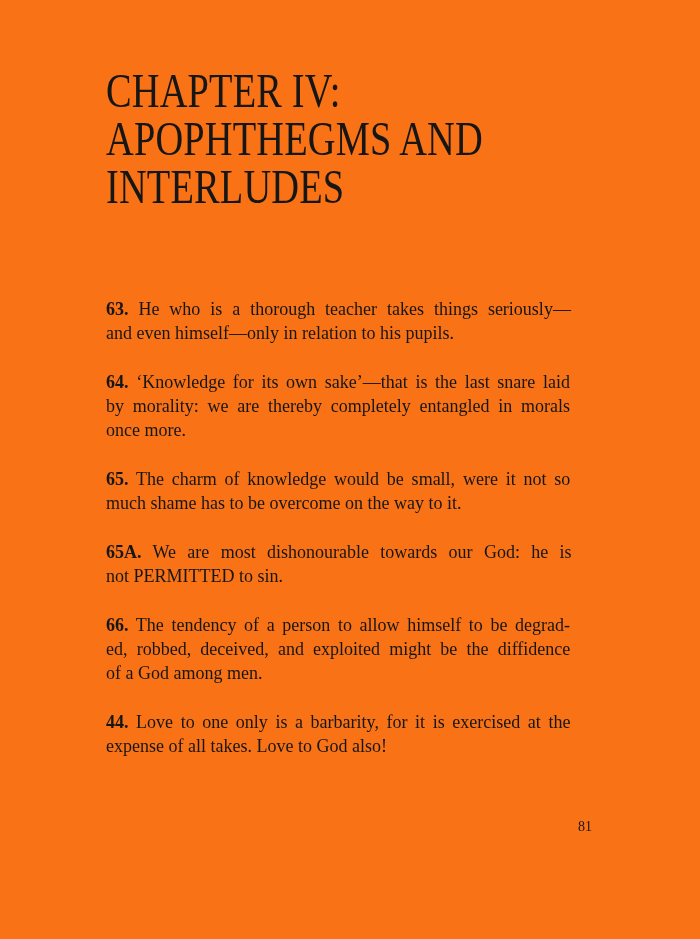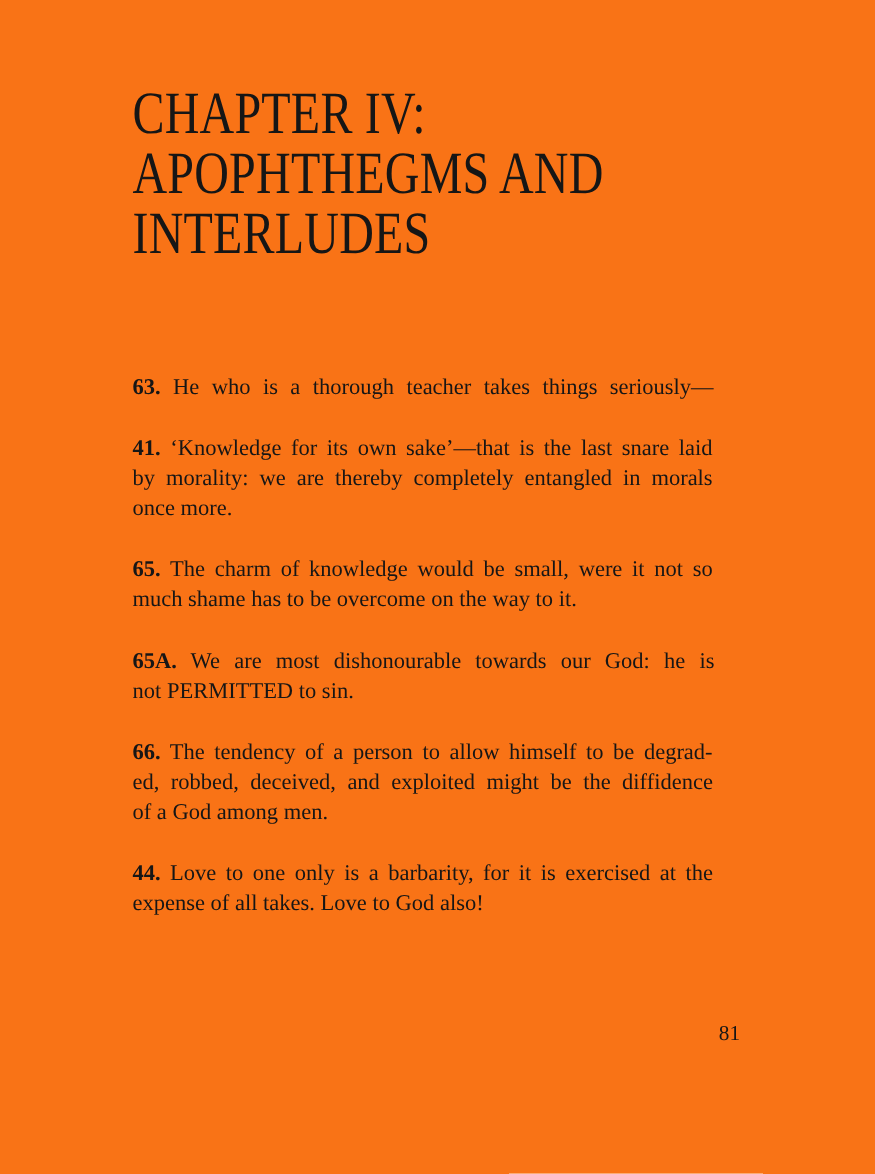--- a/index.html
+++ b/index.html
@@ -22,39 +22,40 @@
   .body-text{
     position:absolute;left:106px;top:297px;width:488px;
     font-size:18px;line-height:24.3px;
   }
   .para{margin:0 0 24.3px 0;}
   .para-line{height:24.3px;}
   .line-inner{white-space:nowrap;}
   .aph-num{font-weight:700;}
   .pagenum{
     position:absolute;top:817px;right:108px;
-    font-size:17px;line-height:20px;color:#161616;
+    font-size:14px;line-height:20px;color:#161616;
   }
 </style>
 </head>
 <body>
 
 <div class="sheet">
   <h1 class="title">
     <span class="title-line">CHAPTER IV:</span>
     <span class="title-line">APOPHTHEGMS AND</span>
     <span class="title-line">INTERLUDES</span>
   </h1>
 
   <div class="body-text" id="paragraphs">
       <div class="para">
         <div class="para-line"><span class="line-inner" style="word-spacing: 5.44px;"><b class="aph-num">63.</b> He who is a thorough teacher takes things seriously—</span></div>
+        <div class="para-line"><span class="line-inner">and even himself—only in relation to his pupils.</span></div>
       </div>
       <div class="para">
-        <div class="para-line"><span class="line-inner" style="word-spacing: 3.16px;"><b class="aph-num">41.</b> ‘Knowledge for its own sake’—that is the last snare laid</span></div>
+        <div class="para-line"><span class="line-inner" style="word-spacing: 3.16px;"><b class="aph-num">64.</b> ‘Knowledge for its own sake’—that is the last snare laid</span></div>
         <div class="para-line"><span class="line-inner" style="word-spacing: 4.28px;">by morality: we are thereby completely entangled in morals</span></div>
         <div class="para-line"><span class="line-inner">once more.</span></div>
       </div>
       <div class="para">
         <div class="para-line"><span class="line-inner" style="word-spacing: 3.29px;"><b class="aph-num">65.</b> The charm of knowledge would be small, were it not so</span></div>
         <div class="para-line"><span class="line-inner">much shame has to be overcome on the way to it.</span></div>
       </div>
       <div class="para">
         <div class="para-line"><span class="line-inner" style="word-spacing: 6.82px;"><b class="aph-num">65A.</b> We are most dishonourable towards our God: he is</span></div>
         <div class="para-line"><span class="line-inner">not PERMITTED to sin.</span></div>

